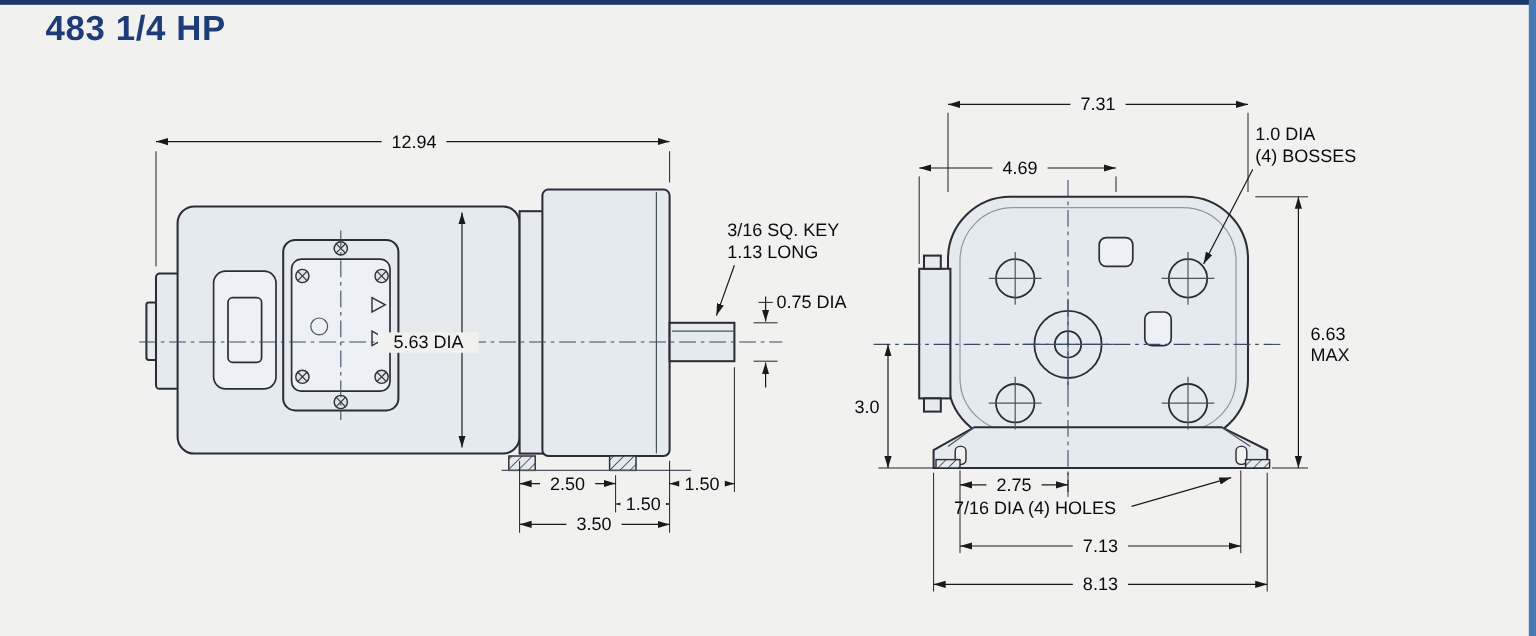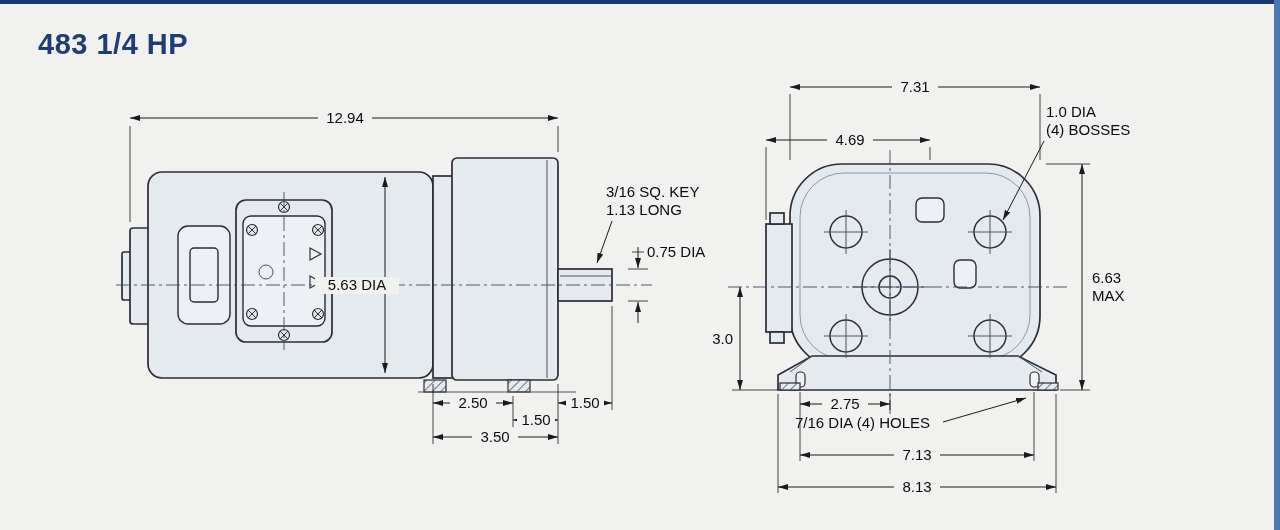--- a/index.html
+++ b/index.html
@@ -10,21 +10,21 @@
   }
   html,body{margin:0;padding:0;}
   body{
     width:1280px;height:530px;position:relative;overflow:hidden;
     background:var(--background);
     font-family:"Liberation Sans", sans-serif;
   }
   .top-bar{position:absolute;top:0;left:0;width:1280px;height:4px;background:var(--accent-top);}
   .right-bar{position:absolute;top:0;right:0;width:6px;height:530px;background:var(--accent-right);}
   h1.title{
-    position:absolute;left:38px;top:28px;margin:0;
+    position:absolute;left:38px;top:8px;margin:0;
     font-size:29px;font-weight:bold;letter-spacing:.5px;
     color:var(--title-text);
   }
   svg{position:absolute;left:0;top:0;}
   svg text{font-family:"Liberation Sans", sans-serif;font-size:15px;fill:#0b0b0d;}
   .body{fill:#e5eaef;stroke:#2c2c38;stroke-width:1.7;}
   .inner{fill:none;stroke:#8a97a4;stroke-width:1;}
   .inner2{fill:#edf0f4;stroke:#2c2c38;stroke-width:1.4;}
   .bossc{fill:#e5eaef;stroke:#2c2c38;stroke-width:1.5;}
   .thin{stroke:#4a5560;stroke-width:1;fill:none;}

